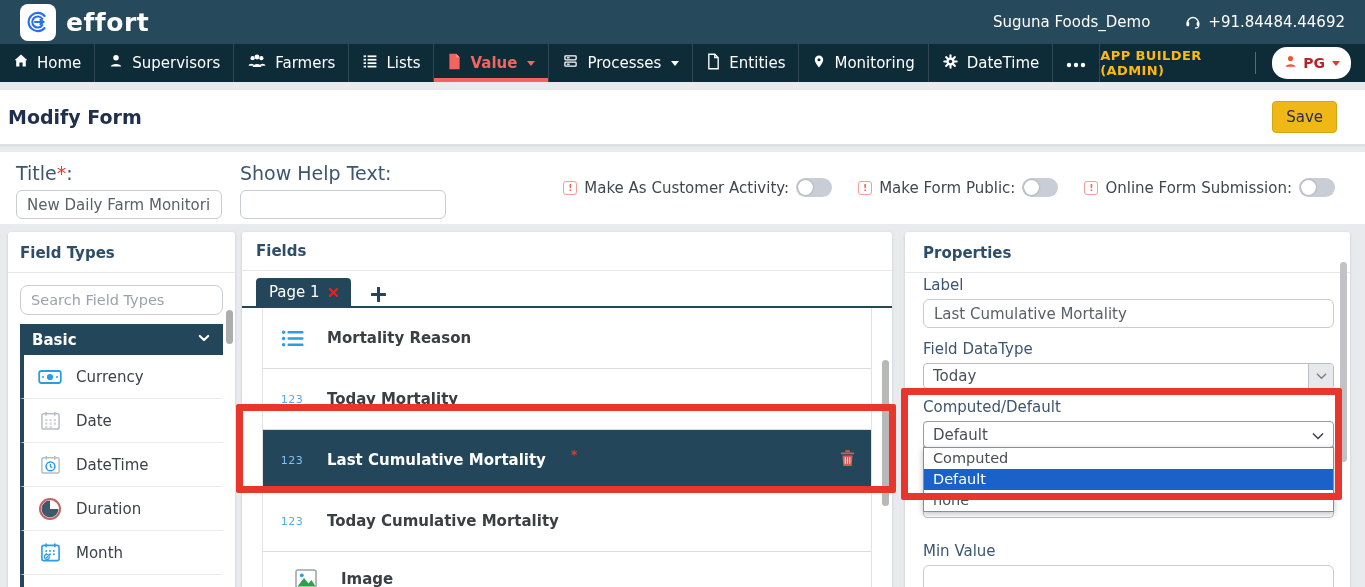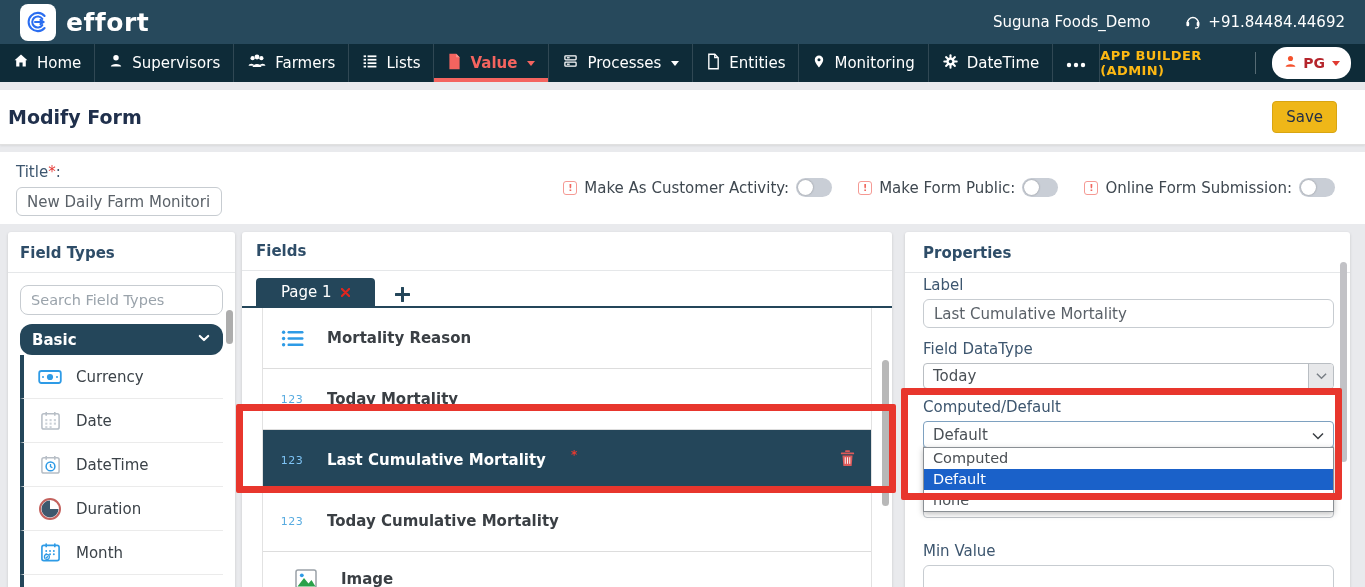--- a/index.html
+++ b/index.html
@@ -26,21 +26,21 @@
   .user-pill{background:#fff;border-radius:15px;height:32px;display:flex;align-items:center;gap:5px;padding:0 11px;color:#b5252c;font-weight:700;font-size:14px;cursor:pointer}
   .user-pill .caret{border-top-color:#e03a31}
 
   
   .titlebar{position:absolute;top:90px;left:0;right:0;height:55px;background:#fff;border-bottom:1px solid #e0e0e0;display:flex;align-items:center;padding:0 28px 0 8px;box-shadow:0 1px 2px rgba(0,0,0,.08)}
   .page-title{font-size:19px;font-weight:700;color:#20304c}
   .save-btn{margin-left:auto;background:#efb718;border:1px solid #d8a512;border-radius:4px;color:#233048;font-size:15px;padding:6px 13px;cursor:pointer;font-family:inherit}
 
   
   .metabar{position:absolute;top:152px;left:0;right:0;height:72px;background:#fff}
-  .f-label{font-size:15px;color:#3d566f}
+  .f-label{font-size:19px;color:#3d566f}
   .req{color:#e53935}
   .txt{height:29px;border:1px solid #c7ccd1;border-radius:6px;padding:0 10px;font-size:15px;color:#5a6168;font-family:inherit;background:#fff;outline:none;display:block}
   .txt::placeholder{color:#9aa3ab}
   .g-title{position:absolute;left:16px;top:10px}
   .g-help{position:absolute;left:240px;top:10px}
   .g-title .txt,.g-help .txt{width:206px;margin-top:6px}
   .toggles{position:absolute;right:30px;top:26px;display:flex;align-items:center;gap:26px}
   .tg{display:flex;align-items:center;gap:7px}
   .info-ic{width:14px;height:14px;border:1.6px solid #f59a94;border-radius:3px;color:#f06a60;font-size:9.5px;font-weight:700;display:flex;align-items:center;justify-content:center}
   .tg-label{font-size:15px;color:#3f4850}
@@ -51,29 +51,29 @@
   .card{position:absolute;background:#fff;border-radius:3px;box-shadow:0 1px 3px rgba(0,0,0,.15)}
   .card-h{font-size:15px;font-weight:600;color:#2e4d68}
   .card-div{height:1px;background:#e5e7e9;margin:10px -14px 0}
   .sb{position:absolute;background:#adadad;border-radius:4px;width:7px}
 
   
   .left-card{left:8px;top:232px;width:227px;height:380px;padding:12px}
   .left-card .card-div{margin:10px -12px 0}
   .search-in{width:100%;height:30px;border:1px solid #c7ccd1;border-radius:8px;padding:0 10px;font-family:inherit;font-size:14.5px;color:#555;outline:none;margin-top:12px}
   .search-in::placeholder{color:#9aa3ab}
-  .basic-h{margin-top:9px;background:#24465a;color:#fff;height:31px;display:flex;align-items:center;justify-content:space-between;padding:0 12px;font-size:15px;font-weight:700;border-radius:12px;cursor:pointer}
+  .basic-h{margin-top:9px;background:#24465a;color:#fff;height:31px;display:flex;align-items:center;justify-content:space-between;padding:0 12px;font-size:15px;font-weight:700;border-radius:0;cursor:pointer}
   .ft-item{height:44px;display:flex;align-items:center;gap:13px;padding-left:13px;border-left:4px solid #24465a;border-bottom:1px solid #ebebeb;font-size:15px;color:#3b4248;cursor:pointer}
   .ft-ic{width:26px;display:flex;justify-content:center;align-items:center}
   .num-glyph{color:#58abe0;font-weight:400;font-size:11px;letter-spacing:.5px}
 
   
   .mid-card{left:242px;top:232px;width:650px;height:380px;padding:10px 14px 0}
   .tab-row{margin-top:7px;display:flex;align-items:flex-end;gap:20px;padding-left:0}
-  .page-tab{background:#24465a;color:#fff;font-size:15px;padding:5px 25px;border-radius:4px 4px 0 0;display:flex;align-items:center;gap:9px;cursor:pointer}
+  .page-tab{background:#24465a;color:#fff;font-size:15px;padding:5px 13px;border-radius:4px 4px 0 0;display:flex;align-items:center;gap:9px;cursor:pointer}
   .add-tab{margin-bottom:4px;cursor:pointer;display:flex;align-items:center}
   .tab-underline{height:2px;background:#24465a;margin:0 -14px}
   .rows{margin:0 6px;border-left:1px solid #e2e2e2;border-right:1px solid #e2e2e2}
   .f-row{height:61px;display:flex;align-items:center;gap:20px;padding-left:14px;border-bottom:1px solid #ddd;position:relative;font-size:15px;font-weight:600;color:#3a3f44;cursor:pointer}
   .f-row .ic{width:30px;display:flex;justify-content:center;align-items:center}
   .f-row.selected{background:#24465a;color:#fff}
   .f-row.selected .num-glyph{color:#7fc4f5}
   .trash{position:absolute;right:16px;top:50%;transform:translateY(-50%);cursor:pointer}
   .req-dot{color:#e8392f;font-size:12px;margin-left:5px;align-self:flex-start;margin-top:18px}
   .img-row{border-bottom:none;height:auto;padding-top:0;display:block}
@@ -241,20 +241,24 @@
 <div class="titlebar">
   <span class="page-title">Modify Form</span>
   <button class="save-btn">Save</button>
 </div>
 
 <div class="metabar">
   <div class="g-title">
     <span class="f-label"><span>Title</span><span class="req">*</span><span>:</span></span>
     <input class="txt" value="New Daily Farm Monitoring" style="">
   </div>
+  <div class="g-help">
+    <span class="f-label">Show Help Text:</span>
+    <input class="txt" style="">
+  </div>
   <div class="toggles">
     <div class="tg">
       <span class="info-ic">!</span>
       <span class="tg-label">Make As Customer Activity:</span>
       <span class="toggle">
           <i></i>
         </span>
     </div>
     <div class="tg">
       <span class="info-ic">!</span>

